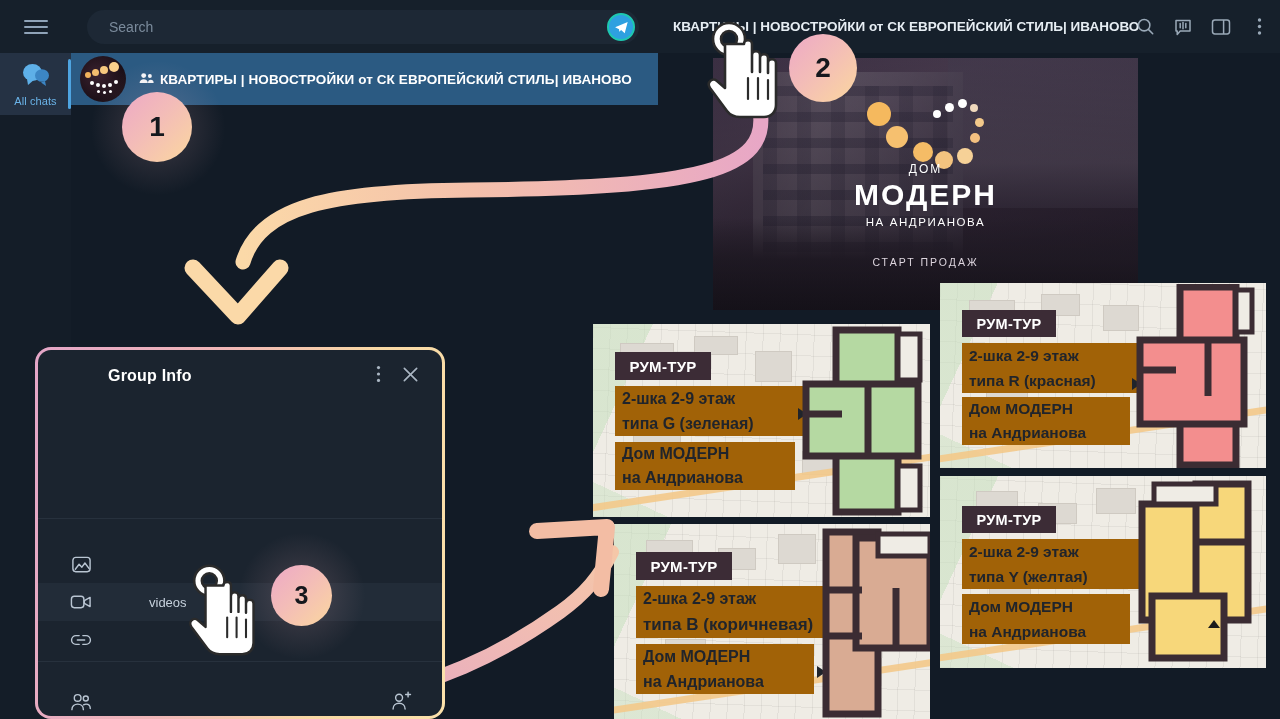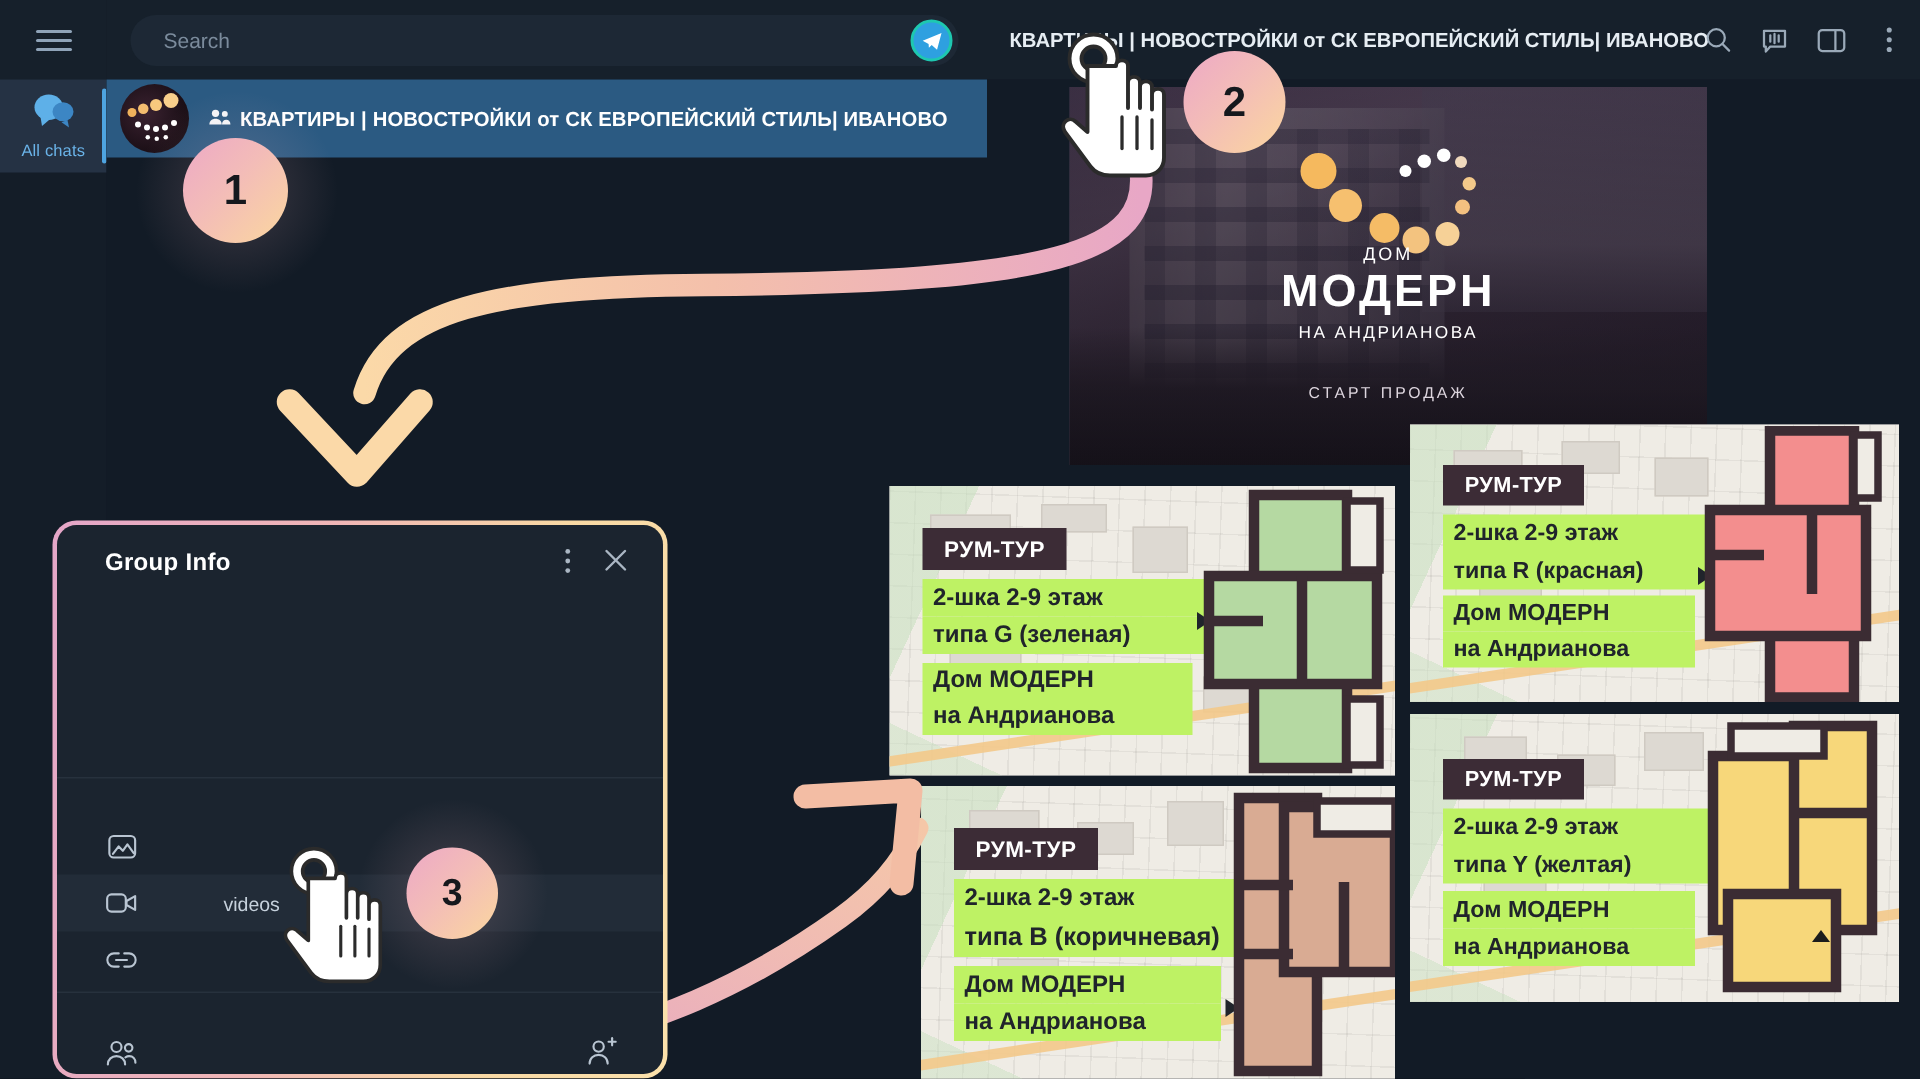--- a/index.html
+++ b/index.html
@@ -86,32 +86,32 @@
            linear-gradient(115deg, rgba(198,224,190,.55) 0 14%, transparent 14% 30%),
            linear-gradient(25deg, rgba(198,224,190,.45) 0 10%, transparent 10% 26%),
            repeating-linear-gradient(92deg, rgba(0,0,0,.055) 0 1px, transparent 1px 17px),
            repeating-linear-gradient(2deg, rgba(0,0,0,.05) 0 1px, transparent 1px 21px),
            #efece5;}
   .vmap::after{ content:""; position:absolute; left:-10%; right:-10%; bottom:16%; height:7px;
                 background:#f3c98a; transform:rotate(-8.5deg); opacity:.9;}
   .vmap .blk{ position:absolute; background:#ddd9d2; border:1px solid #cfcac2;}
   .vbadge{ position:absolute; background:#3c2c36; color:#fff; font-weight:700;
            letter-spacing:.3px; display:flex; align-items:center; justify-content:center;}
-  .vline{ position:absolute; background:#bef264; color:#20242b; font-weight:700; display:flex;
+  .vline{ position:absolute; background:#a16207; color:#20242b; font-weight:700; display:flex;
           align-items:center; padding-left:7px;}
   .vplan{ position:absolute; }
   .vplay{ position:absolute; width:0;height:0; border-left:9px solid #20242b;
           border-top:6px solid transparent; border-bottom:6px solid transparent;}
 
   
   .ginfo-wrap{ position:absolute; left:35px; top:347px; width:410px; height:372px;
                border-radius:16px; padding:3px;
                background:linear-gradient(100deg,#e4a6c8 0%,#f0b6b6 40%,#f8d8a4 72%,#fbe1ab 100%);}
   .ginfo{ position:relative; width:100%; height:100%; border-radius:13px; background:#1b242f; overflow:hidden;}
-  .gi-head{ position:absolute; left:0; top:0; right:0; height:52px; display:flex; align-items:center;}
+  .gi-head{ position:absolute; left:0; top:0; right:0; height:52px; display:flex; align-items:center;padding-left:38px;}
   .gi-title{ margin-left:32px; font-size:16px; color:#ffffff; font-weight:700; letter-spacing:.2px;}
   .gi-actions{ position:absolute; right:22px; top:0; height:52px; display:flex; align-items:center; gap:20px;}
   .gi-profile{ position:absolute; left:0; right:0; top:58px; height:106px; display:flex; align-items:center;}
   .gi-avatar{ width:62px; height:62px; border-radius:50%; margin-left:29px; position:relative; overflow:hidden;
               background:radial-gradient(circle at 40% 45%, #3e2433 0%, #20121b 62%, #140b12 100%);}
   .gi-name{ margin-left:22px; font-size:16px; color:#e9eef3; font-weight:500; white-space:nowrap;}
   .gi-div{ position:absolute; left:0; right:0; height:1px; background:#27313d;}
   .gi-row{ position:absolute; left:0; right:0; height:38px; display:flex; align-items:center; cursor:pointer;}
   .gi-row .ico{ width:24px; height:24px; margin-left:31px; display:flex; align-items:center; justify-content:center;}
   .gi-row .txt{ margin-left:56px; font-size:13px; color:#c6d1dc;}

